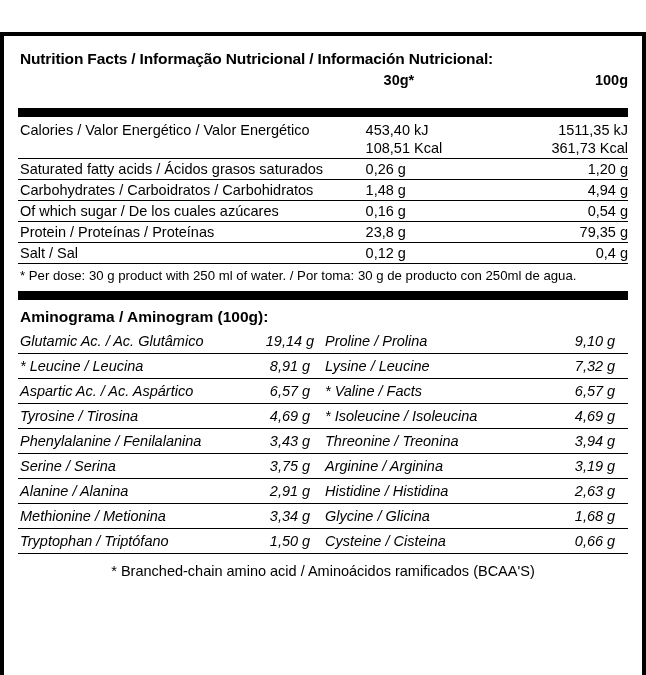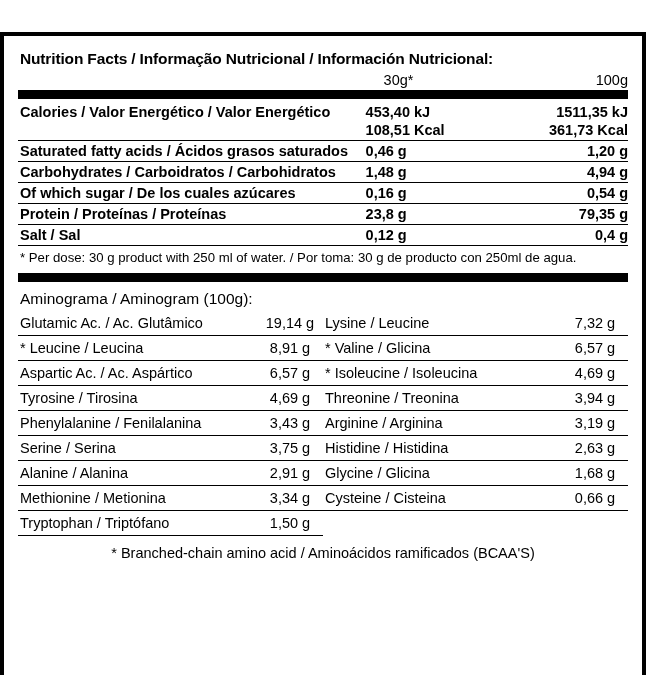--- a/index.html
+++ b/index.html
@@ -34,29 +34,28 @@
   }
   table {
     width: 100%;
     border-collapse: collapse;
     font-size: 14.5px;
   }
   .nf-table td {
     padding: 2px 0 2px 2px;
     vertical-align: bottom;
     white-space: nowrap;
-    font-weight: bold;
   }
   .nf-table .col-name { width: 56%; }
   .nf-table .col-a { width: 22%; text-align: left; padding-left: 6px; }
   .nf-table .col-b { width: 22%; text-align: right; padding-left: 6px; }
   .hdr td {
-    font-weight: normal;
+    font-weight: bold;
     text-align: left;
-    padding-bottom: 2px;
+    padding-bottom: 20px;
   }
   .hdr .col-a, .hdr .col-b { padding-left: 24px; }
   .thickrule {
     height: 9px;
     background: #000000;
     margin: 0 0 3px 0;
   }
   .row-line td {
     border-bottom: 1.4px solid #000000;
   }
@@ -72,25 +71,26 @@
   }
   .divider {
     height: 9px;
     background: #000000;
     margin: 2px 0 8px 0;
   }
 
   
   .amino-title {
     font-size: 15.5px;
-    font-weight: normal;
+    font-weight: bold;
     margin: 0 0 3px 2px;
   }
   .amino-wrap {
     display: flex;
+    font-style: italic;
   }
   .amino-col { flex: 1 1 0; }
   .amino-table {
     width: 100%;
     border-collapse: collapse;
     font-size: 14.5px;
   }
   .amino-table td {
     padding: 4px 0 4px 2px;
     border-bottom: 1.4px solid #000000;
@@ -134,21 +134,21 @@
         <td class="col-a">453,40 kJ</td>
         <td class="col-b">1511,35 kJ</td>
       </tr>
       <tr class="row-sub">
         <td class="col-name"></td>
         <td class="col-a">108,51 Kcal</td>
         <td class="col-b">361,73 Kcal</td>
       </tr>
       <tr class="row-line">
         <td class="col-name">Saturated fatty acids / Ácidos grasos saturados</td>
-        <td class="col-a">0,46 g</td>
+        <td class="col-a">0,26 g</td>
         <td class="col-b">1,20 g</td>
       </tr>
       <tr class="row-line">
         <td class="col-name">Carbohydrates / Carboidratos / Carbohidratos</td>
         <td class="col-a">1,48 g</td>
         <td class="col-b">4,94 g</td>
       </tr>
       <tr class="row-line">
         <td class="col-name">Of which sugar / De los cuales azúcares</td>
         <td class="col-a">0,16 g</td>
@@ -214,25 +214,29 @@
             <td class="val">1,50 g</td>
           </tr>
         </tbody>
       </table>
     </div>
 
     <div class="amino-col">
       <table class="amino-table">
         <tbody>
           <tr>
+            <td>Proline / Prolina</td>
+            <td class="val">9,10 g</td>
+          </tr>
+          <tr>
             <td>Lysine / Leucine</td>
             <td class="val">7,32 g</td>
           </tr>
           <tr>
-            <td>* Valine / Glicina</td>
+            <td>* Valine / Facts</td>
             <td class="val">6,57 g</td>
           </tr>
           <tr>
             <td>* Isoleucine / Isoleucina</td>
             <td class="val">4,69 g</td>
           </tr>
           <tr>
             <td>Threonine / Treonina</td>
             <td class="val">3,94 g</td>
           </tr>

